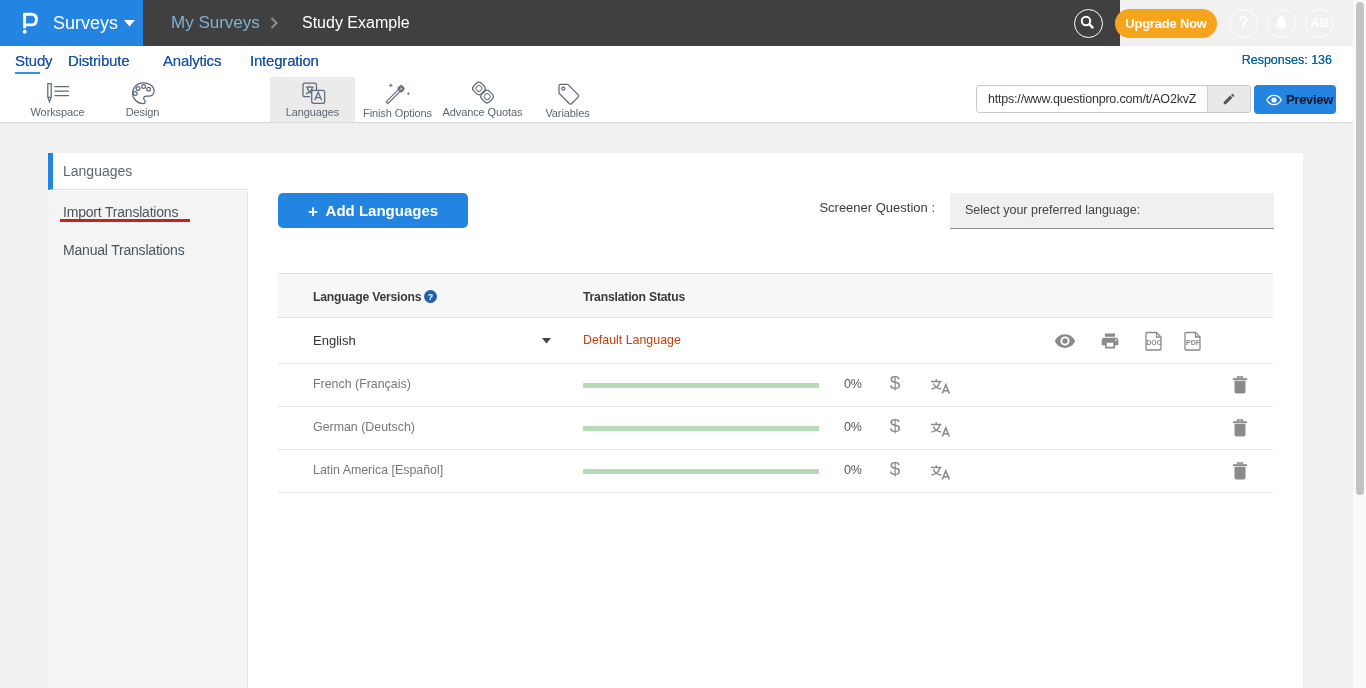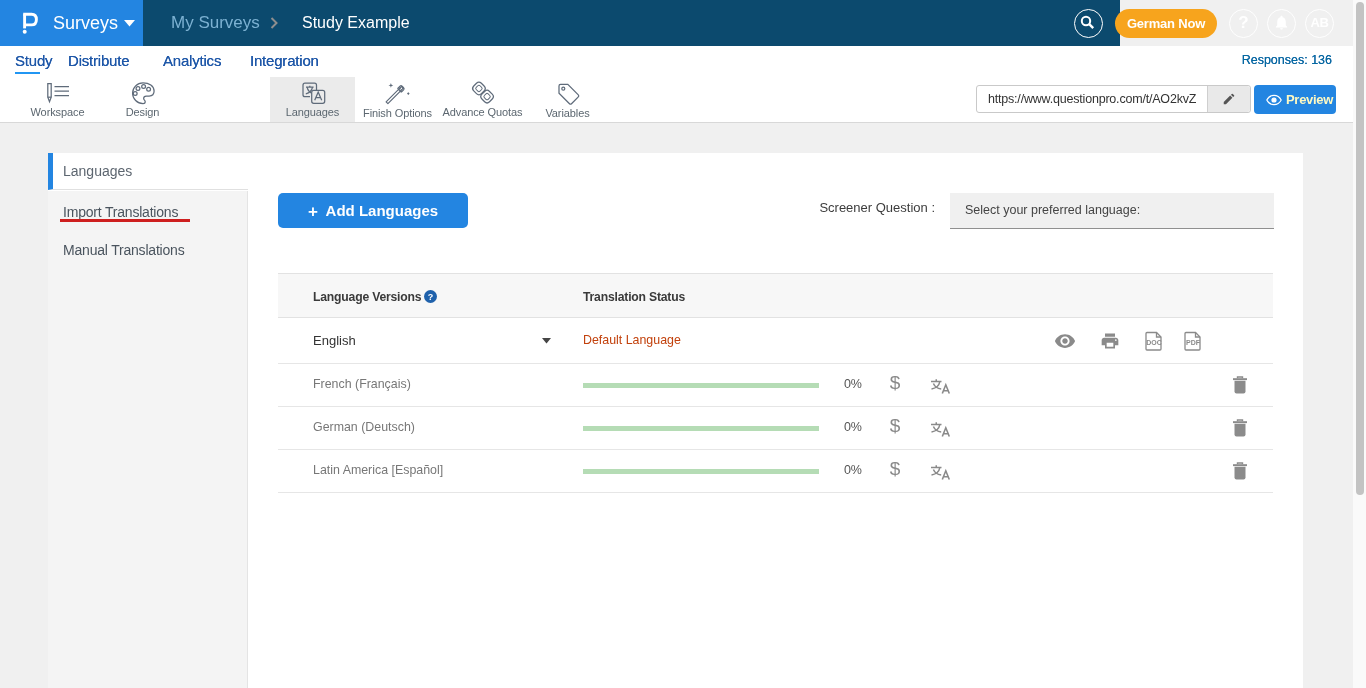--- a/index.html
+++ b/index.html
@@ -1,20 +1,20 @@
 <!DOCTYPE html>
 <html><head>
 <meta charset="utf-8">
 <style>
 * { margin:0; padding:0; box-sizing:border-box; }
 html,body { width:1366px; height:688px; overflow:hidden; }
 body { font-family:"Liberation Sans", sans-serif; background:#f0f0f0; position:relative; }
 
 
-#topbar { position:absolute; left:0; top:0; width:1120px; height:46px; background:#0c4a6e; }
+#topbar { position:absolute; left:0; top:0; width:1120px; height:46px; background:#404040; }
 #logo { position:absolute; left:0; top:0; width:143px; height:46px; background:#2385e1; }
 #crumb-my { position:absolute; left:171px; top:0; height:46px; line-height:46px; color:#7cb1d2; font-size:17px; }
 #crumb-page { position:absolute; left:302px; top:0; height:46px; line-height:46px; color:#fff; font-size:16px; }
 .circ { position:absolute; top:9px; width:29px; height:29px; border:1.6px solid #fff; border-radius:50%; }
 #upgrade { position:absolute; left:1115px; top:9px; width:102px; height:29px; background:#f7a41d; border-radius:15px; color:#fff; font-size:13px; font-weight:bold; text-align:center; line-height:29px; letter-spacing:-0.2px; }
 
 
 #tabbar { position:absolute; left:0; top:46px; width:1353px; height:31px; background:#fff; }
 .tab { position:absolute; top:0; height:31px; line-height:29px; color:#1e57a8; font-size:15px; letter-spacing:-0.2px; text-shadow:0 0 0.4px #1e57a8; }
 #tab-edit-line { position:absolute; left:15px; top:26px; width:25px; height:2px; background:#2196f3; }
@@ -22,21 +22,21 @@
 
 
 #toolbar { position:absolute; left:0; top:77px; width:1353px; height:46px; background:#fff; border-bottom:1px solid #d8d8d8; }
 .tool { position:absolute; top:0; width:85px; height:45px; text-align:center; }
 .tool svg { display:block; margin:5px auto 0; }
 .tool .lbl { font-size:11px; color:#5c6770; display:block; margin-top:1px; letter-spacing:-0.1px; }
 .tool.active { background:#ebebeb; }
 #urlbox { position:absolute; left:976px; top:8px; width:275px; height:28px; background:#fff; border:1px solid #c9c9c9; border-radius:3px; }
 #urltext { position:absolute; left:11px; top:0; height:26px; line-height:26px; font-size:12.5px; color:#333; letter-spacing:-0.2px; }
 #pencilbtn { position:absolute; right:0; top:0; width:43px; height:26px; background:#e9e9e9; border-left:1px solid #cfcfcf; border-radius:0 3px 3px 0; }
-#previewbtn { position:absolute; left:1254px; top:8px; width:82px; height:29px; background:#2385e1; border-radius:4px; color:#fef9c3; }
+#previewbtn { position:absolute; left:1254px; top:8px; width:82px; height:29px; background:#2385e1; border-radius:4px; color:#0f172a; }
 
 
 #content { position:absolute; left:0; top:123px; width:1353px; height:565px; background:#f0f0f0; }
 #card { position:absolute; left:48px; top:30px; width:1255px; height:535px; background:#fff; }
 #sidetitle { position:absolute; left:0; top:0; width:200px; height:37px; background:#fff; border-left:5px solid #2385e1; border-bottom:1px solid #e0e0e0; line-height:36px; color:#5d6670; font-size:14px; padding-left:10px; }
 #sidebar { position:absolute; left:0; top:38px; width:200px; height:497px; background:#f4f4f4; border-right:1px solid #e4e4e4; }
 .sideitem { position:absolute; left:15px; font-size:14px; color:#4a545e; letter-spacing:-0.2px; }
 #redline { position:absolute; left:12px; top:66px; width:130px; height:3px; background:#ce1f1f; }
 
 #addbtn { position:absolute; left:230px; top:40px; width:190px; height:35px; background:#2385e1; border-radius:5px; color:#fff; text-align:center; line-height:35px; font-size:15px; font-weight:bold; }
@@ -75,21 +75,21 @@
       <path d="M1.5 1 L6.5 6 L1.5 11" stroke="#8e8e8e" stroke-width="2" fill="none"></path>
     </svg>
   <span id="crumb-page">Study Example</span>
 
   <div class="circ" style="left:1074px;">
     <svg width="15" height="15" viewBox="0 0 15 15" style="position:absolute;left:5px;top:5px">
       <circle cx="6" cy="6" r="4.2" stroke="#fff" stroke-width="2" fill="none"></circle>
       <path d="M9.2 9.2 L13.2 13.2" stroke="#fff" stroke-width="2.4"></path>
     </svg>
   </div>
-  <div id="upgrade">German Now</div>
+  <div id="upgrade">Upgrade Now</div>
   <div class="circ" style="left:1229px;text-align:center;">
     <span style="color:#fff;font-weight:bold;font-size:17px;line-height:26px;">?</span>
   </div>
   <div class="circ" style="left:1267px;">
     <svg width="17" height="17" viewBox="0 0 24 24" style="position:absolute;left:5px;top:4px">
       <path d="M12 22c1.1 0 2-.9 2-2h-4c0 1.1.9 2 2 2zm6-6v-5c0-3.07-1.63-5.64-4.5-6.32V4c0-.83-.67-1.5-1.5-1.5s-1.5.67-1.5 1.5v.68C7.64 5.36 6 7.92 6 11v5l-2 2v1h16v-1l-2-2z" fill="#fff"></path>
     </svg>
   </div>
   <div class="circ" style="left:1305px;text-align:center;">
     <span style="color:#fff;font-weight:bold;font-size:13px;line-height:26px;letter-spacing:-0.3px;">AB</span>

